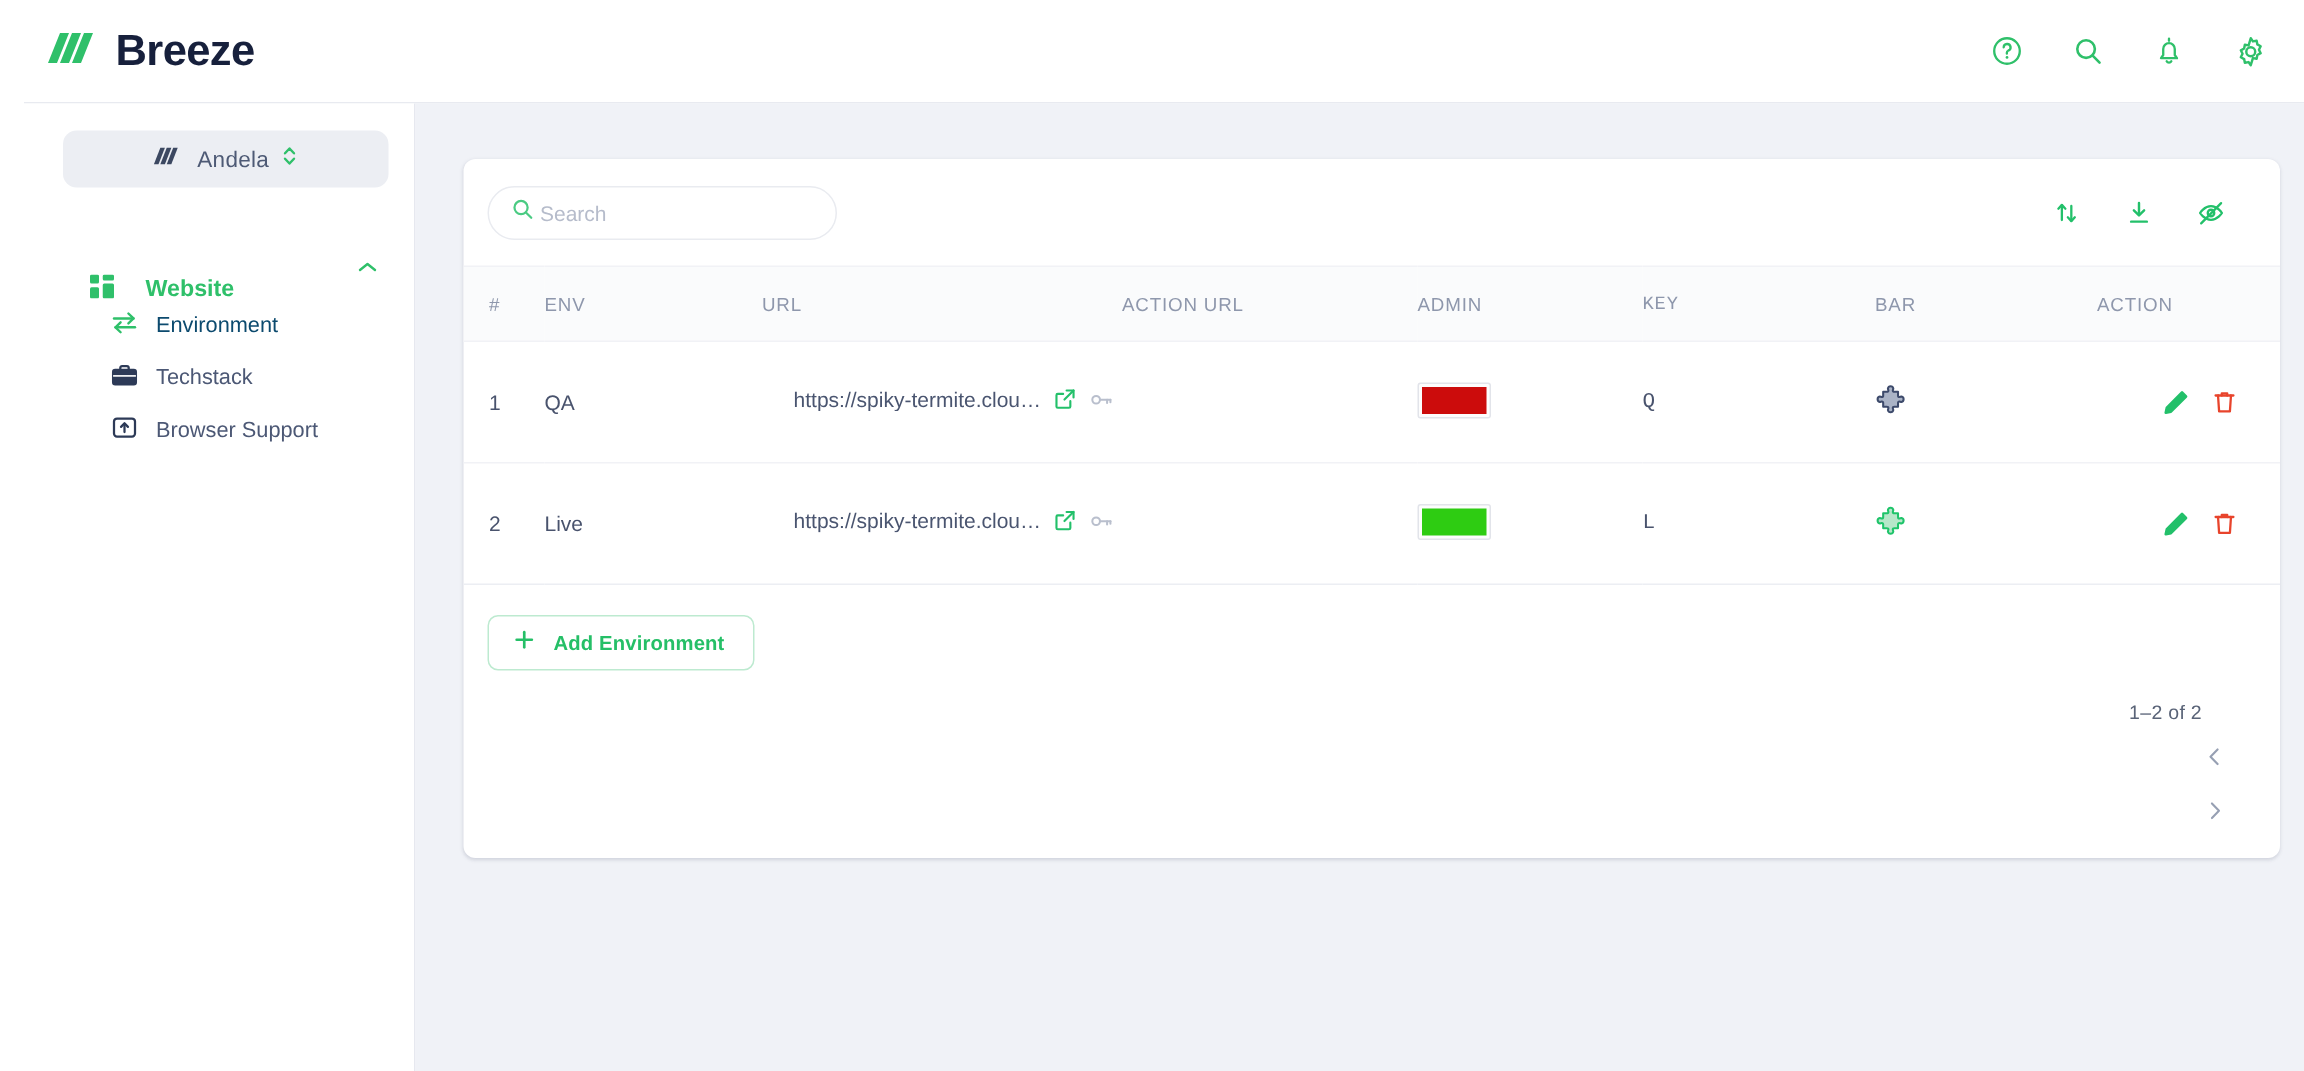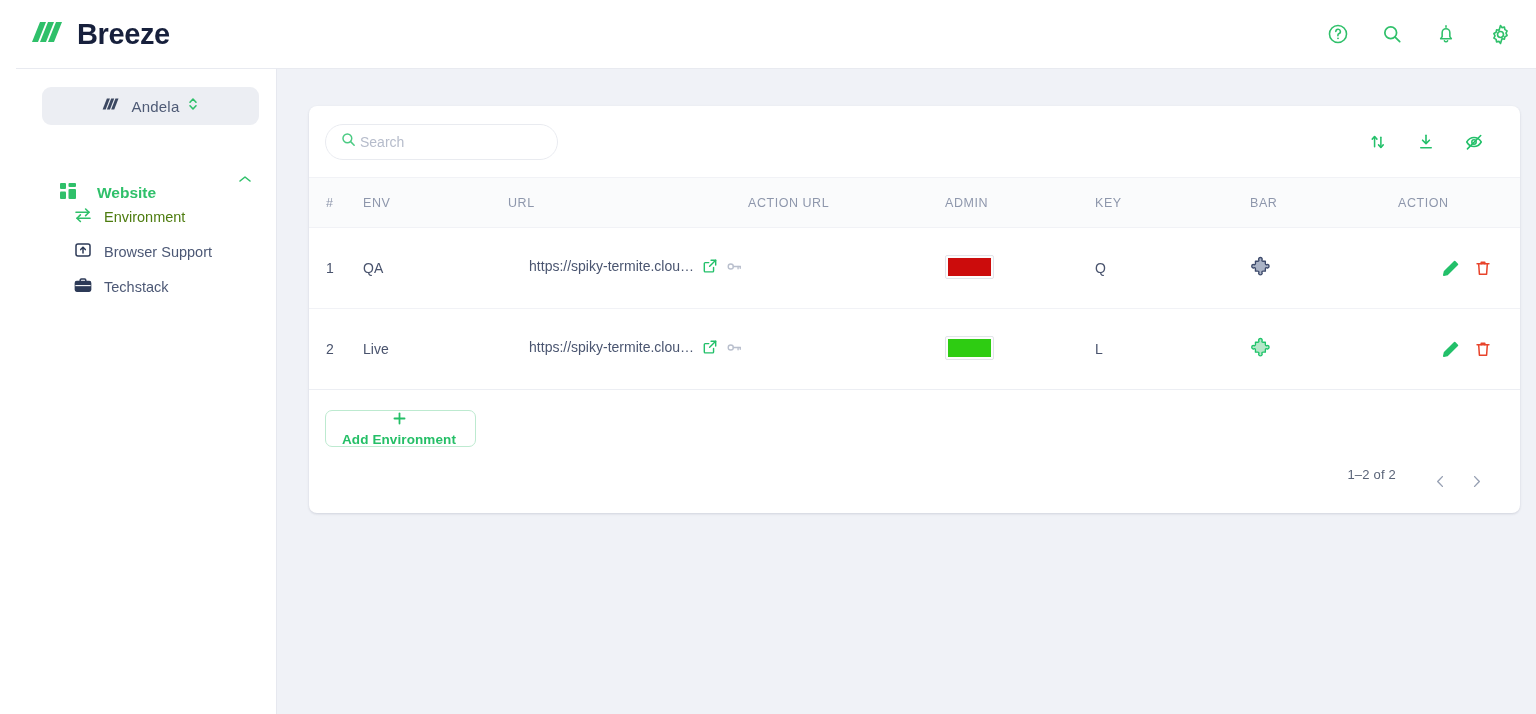--- a/index.html
+++ b/index.html
@@ -57,21 +57,21 @@
     cursor: pointer; justify-content: space-between;
   }
   .nav-group-left { display:flex; align-items:center; gap: 21px; margin-top: 28px; }
   .nav-group-title { font-size: 15.5px; font-weight: 700; color: #2fc06a; }
   .nav-items { margin-top: 13px; display:flex; flex-direction: column; gap: 13px; }
   .nav-item {
     display: flex; align-items: center; gap: 12px;
     padding-left: 58px; height: 22px; cursor: pointer;
   }
   .nav-label { font-size: 14.5px; color: #4c5875; }
-  .nav-item.active .nav-label { color: #4d7c0f; }
+  .nav-item.active .nav-label { color: #0c4a6e; }
 
   
   .main {
     flex: 1; background: #f0f2f7;
     padding: 37px 33px 0 32px;
     overflow: hidden;
   }
   .card {
     background: #ffffff;
     border-radius: 8px;
@@ -115,21 +115,21 @@
     height: 81px; padding: 0; vertical-align: middle;
     font-size: 14px; color: #49536d;
     border-bottom: 1px solid #f1f2f6;
   }
   .grid tbody tr:last-child td { border-bottom: 1px solid #eceef3; }
   .c-num   { width: 54px;  padding-left: 17px !important; }
   .c-env   { width: 145px; }
   .c-url   { width: 240px; }
   .c-adm   { width: 197px; }
   .c-color { width: 150px; }
-  .c-key   { width: 155px; }
+  .c-key   { width: 155px; font-family: Liberation Mono, monospace; }
   .c-bar   { width: 148px; margin-left: 20px; }
   .c-act   { width: 122px; text-align: right; padding-right: 28px !important; }
 
   .url-cell { display:flex; align-items:flex-start; justify-content:flex-end; gap: 8px; padding-right: 5px; }
   .url-text {
     color: #4a5570; font-size: 14px;
     max-width: 170px; overflow:hidden; white-space:nowrap;
   }
 
   .swatch-wrap {
@@ -140,29 +140,29 @@
   }
   .swatch { width:100%; height:100%; display:block; }
 
   .act-cell { display:flex; align-items:center; justify-content:flex-end; gap: 14px; }
   .act-btn { cursor: pointer; display:flex; }
 
   
   .card-footer { padding: 20px 0 0 0; }
   .add-btn {
     margin: 0 0 0 16px;
-    display: inline-flex; align-items: center; gap: 2px;
+    display: inline-flex; align-items: center; gap: 12px;
     height: 37px; padding: 0 19px 0 16px;
     border: 1px solid #bdead0; border-radius: 7px;
-    background: #ffffff; cursor: pointer; flex-direction: column;
+    background: #ffffff; cursor: pointer;
   }
   .add-btn-label { font-size: 13.5px; font-weight: 700; color: #25bf67; letter-spacing: .1px; }
   .pager {
-    display: flex; align-items: flex-start; justify-content: flex-end;
-    gap: 8px; padding: 20px 30px 18px 0;
+    display: flex; align-items: flex-end; justify-content: flex-end;
+    gap: 8px; padding: 20px 30px 18px 0; flex-direction: column;
   }
   .pager-label { font-size: 13px; color: #5a6478; margin-right: 22px; letter-spacing:.2px; }
   .pager-btn { width: 28px; height: 28px; display:flex; align-items:center; justify-content:center; cursor: pointer; }
 </style>
 </head>
 <body>
 
 <div class="app">
 
   <div class="topbar">
@@ -261,37 +261,37 @@
                 <path d="M16 11.2H3"></path>
                   <path d="M6.4 7.9 L3 11.2 L6.4 14.5"></path>
               </svg>
             </span>
             <span class="nav-label">Environment</span>
           </div>
 
           <div class="nav-item">
             <span>
               <svg width="18" height="16" viewBox="0 0 18 16" fill="none" stroke="#2d3a57" stroke-width="1.5" stroke-linejoin="round">
+                <rect x="1.4" y="4.6" width="15.2" height="9.6" rx="1.4" fill="#2d3a57"></rect>
+                <path d="M6.2 4.4V3.2a1.2 1.2 0 0 1 1.2-1.2h3.2a1.2 1.2 0 0 1 1.2 1.2v1.2" fill="none"></path>
+                <path d="M1.4 8.6h15.2" stroke="#ffffff" stroke-width="1.1"></path>
+              </svg>
+            </span>
+            <span class="nav-label">Techstack</span>
+          </div>
+
+          <div class="nav-item">
+            <span>
+              <svg width="18" height="16" viewBox="0 0 18 16" fill="none" stroke="#2d3a57" stroke-width="1.5" stroke-linejoin="round">
                 <rect x="2" y="2" width="14" height="12" rx="2"></rect>
                 <path d="M9 11V5.6" stroke-linecap="round"></path>
                 <path d="M6.7 7.6 L9 5.2 L11.3 7.6" stroke-linecap="round"></path>
               </svg>
             </span>
             <span class="nav-label">Browser Support</span>
-          </div>
-
-          <div class="nav-item">
-            <span>
-              <svg width="18" height="16" viewBox="0 0 18 16" fill="none" stroke="#2d3a57" stroke-width="1.5" stroke-linejoin="round">
-                <rect x="1.4" y="4.6" width="15.2" height="9.6" rx="1.4" fill="#2d3a57"></rect>
-                <path d="M6.2 4.4V3.2a1.2 1.2 0 0 1 1.2-1.2h3.2a1.2 1.2 0 0 1 1.2 1.2v1.2" fill="none"></path>
-                <path d="M1.4 8.6h15.2" stroke="#ffffff" stroke-width="1.1"></path>
-              </svg>
-            </span>
-            <span class="nav-label">Techstack</span>
           </div>
 
         </div>
       </div>
     </div>
 
     <div class="main">
       <div class="card">
 
         <div class="card-toolbar">

